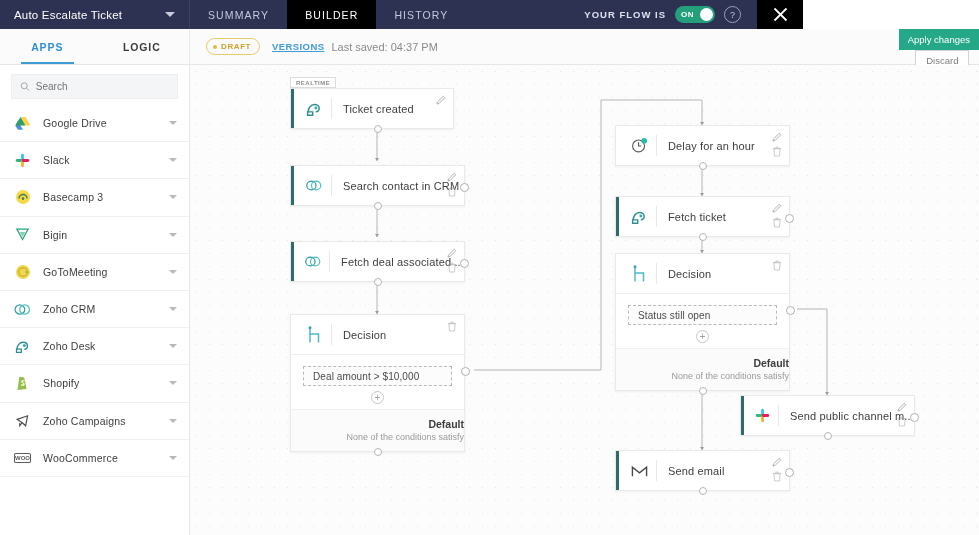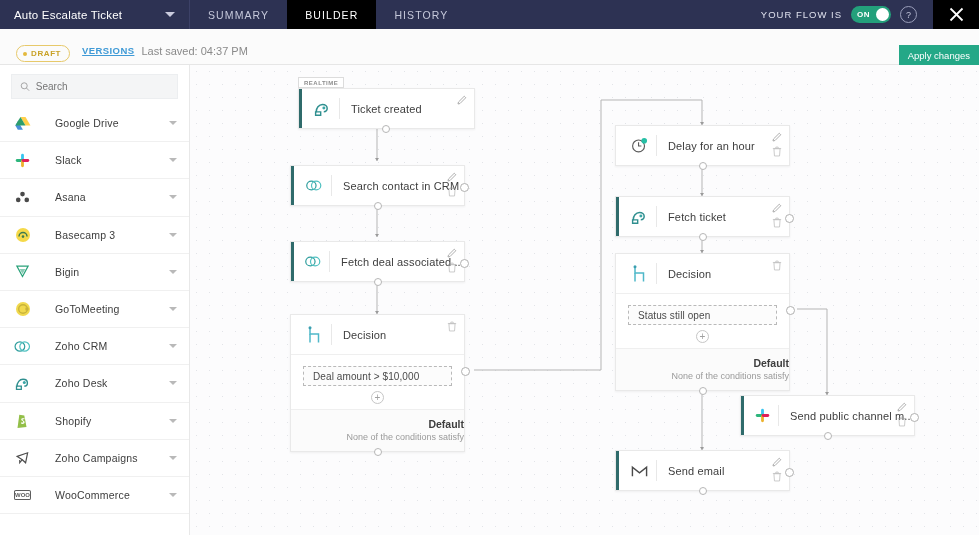--- a/index.html
+++ b/index.html
@@ -6,38 +6,38 @@
   html,body { width:979px; height:535px; overflow:hidden; }
   body {
     font-family: "Liberation Sans", sans-serif;
     background:#ffffff;
     -webkit-font-smoothing: antialiased;
   }
   .app { position:relative; width:979px; height:535px; }
 
   
   .topbar {
-    position:absolute; top:0; left:0; width:979px; height:29px;
+    position:absolute; top:0; left:0; width:803px; height:29px;
     background:#2d3253; display:flex; align-items:stretch;
   }
   .flow-title-wrap {
     width:190px; display:flex; align-items:center; padding:0 14px;
     justify-content:space-between;
     border-right:1px solid #3c4167;
   }
   .flow-title { color:#fff; font-size:11.5px; letter-spacing:.2px; white-space:nowrap; }
   .chev-white { width:0;height:0;border-left:5px solid transparent;border-right:5px solid transparent;border-top:5px solid #c9cbdd; }
   .topnav { display:flex; align-items:stretch; }
   .topnav .t {
     padding:0 18px; display:flex; align-items:center; color:#c6c9db;
     font-size:10.5px; letter-spacing:1.1px; font-weight:normal; cursor:pointer;
   }
   .topnav .t.active { background:#000000; color:#ffffff; }
   .top-right { margin-left:auto; display:flex; align-items:center; gap:9px; padding-right:0; }
-  .flow-is { color:#dfe1ee; font-size:9.5px; letter-spacing:1px; font-weight:normal; }
+  .flow-is { color:#dfe1ee; font-size:9.5px; letter-spacing:1px; font-weight:bold; }
   .toggle {
     width:40px;height:17px;border-radius:9px;background:#23a07b;position:relative;cursor:pointer;
     display:flex;align-items:center;
   }
   .toggle .lbl { font-size:8px;color:#fff;font-weight:bold;letter-spacing:.5px;margin-left:6px; }
   .toggle .knob { position:absolute;right:2px;top:2px;width:13px;height:13px;border-radius:50%;background:#fff; }
   .help-btn {
     width:17px;height:17px;border-radius:50%;border:1.3px solid #9b9fbb;color:#c3c6da;
     font-size:9px;display:flex;align-items:center;justify-content:center;cursor:pointer;
   }
@@ -54,21 +54,21 @@
   }
   .side-tabs { width:190px; display:flex; border-right:1px solid #e8e8e8; position:relative;}
   .side-tabs .st {
     flex:1; display:flex; align-items:center; justify-content:center;
     font-size:10.5px; font-weight:bold; letter-spacing:.9px; color:#3a3a3a; cursor:pointer; position:relative;
   }
   .side-tabs .st.active { color:#2f8fd0; }
   .side-tabs .st.active:after {
     content:""; position:absolute; bottom:0; left:22%; width:56%; height:2.5px; background:#3f9ad6;
   }
-  .subbar-main { flex:1; display:flex; align-items:flex-start; padding:16px 0 0 16px; }
+  .subbar-main { flex:1; display:flex; align-items:center; padding:0 0 0 16px; }
   .draft-badge {
     border:1px solid #e7c96a; color:#c9a227; border-radius:10px; font-size:8px; font-weight:bold;
     letter-spacing:.6px; padding:3px 8px 3px 6px; display:flex; align-items:center; gap:4px;
   }
   .draft-dot { width:4px;height:4px;border-radius:50%;background:#e3b93d; }
   .versions-link { color:#3f9ad6; font-size:9.5px; font-weight:bold; letter-spacing:.4px; margin-left:12px; text-decoration:underline; cursor:pointer; }
   .lastsaved { color:#8a8a8a; font-size:11px; margin-left:7px; }
   .subbar-right { margin-left:auto; display:flex; align-items:center; height:100%;flex-direction:column; }
   .btn-apply {
     background:#24a887; color:#fff; font-size:9.5px; padding:5px 9px; border:none; cursor:pointer; white-space:nowrap;
@@ -94,21 +94,21 @@
     background:#f4f5f6; border:1px solid #eceef0; height:25px; display:flex; align-items:center;
     padding:0 8px; gap:6px;
   }
   .search-box input {
     border:none;background:transparent;outline:none;font-size:10px;color:#9a9a9a;
     font-family:"Liberation Sans", sans-serif; width:100%;
   }
   .app-list { }
   .app-row {
     height:37.2px; display:flex; align-items:center; padding:0 12px 0 14px;
-    border-bottom:1px solid #f0f0f0; cursor:pointer; gap:24px;
+    border-bottom:1px solid #f0f0f0; cursor:pointer; gap:12px;
   }
   .app-ico { width:17px;height:17px;flex:0 0 17px;display:flex;align-items:center;justify-content:center; }
   .app-name { font-size:10.5px; color:#3c3c3c; letter-spacing:.2px; }
   .chev-g { margin-left:auto; width:0;height:0;border-left:4px solid transparent;border-right:4px solid transparent;border-top:4.5px solid #b9b9b9; }
 
   
   .canvas {
     position:absolute; top:65px; left:190px; width:789px; height:470px;
     background-color:#fcfcfd;
     background-image:radial-gradient(#e2e4e8 0.8px, transparent 0.9px);
@@ -183,20 +183,24 @@
       <div class="close-btn">
         <svg width="15" height="15" viewBox="0 0 15 15">
           <line x1="1.5" y1="1.5" x2="13.5" y2="13.5" stroke="#fff" stroke-width="1.8"></line>
           <line x1="13.5" y1="1.5" x2="1.5" y2="13.5" stroke="#fff" stroke-width="1.8"></line>
         </svg>
       </div>
     </div>
   </div>
 
   <div class="subbar">
+    <div class="side-tabs">
+      <div class="st active">APPS</div>
+      <div class="st">LOGIC</div>
+    </div>
     <div class="subbar-main">
       <div class="draft-badge">
         <span class="draft-dot"></span>
         <span>DRAFT</span>
       </div>
       <span class="versions-link">VERSIONS</span>
       <span class="lastsaved">Last saved: 04:37 PM</span>
 
       <div class="subbar-right">
         <button class="btn-apply">Apply changes</button>
@@ -257,31 +261,20 @@
             <rect x="6.5" y="0.8" width="3" height="8" rx="1.5" fill="#36c5f0"></rect>
             <rect x="0.8" y="6.5" width="8" height="3" rx="1.5" fill="#2eb67d"></rect>
             <rect x="6.5" y="7.2" width="3" height="8" rx="1.5" fill="#ecb22e"></rect>
             <rect x="7.2" y="6.5" width="8" height="3" rx="1.5" fill="#e01e5a"></rect>
           </svg>
         </span>
         <span class="app-name">Slack</span>
         <span class="chev-g"></span>
       </div>
 
-      <div class="app-row">
-        <span class="app-ico">
-          <svg width="15" height="13" viewBox="0 0 16 14">
-            <circle cx="8" cy="3.3" r="2.5" fill="#4a4a4a"></circle>
-            <circle cx="3.4" cy="9.6" r="2.5" fill="#4a4a4a"></circle>
-            <circle cx="12.6" cy="9.6" r="2.5" fill="#4a4a4a"></circle>
-          </svg>
-        </span>
-        <span class="app-name">Asana</span>
-        <span class="chev-g"></span>
-      </div>
 
       <div class="app-row">
         <span class="app-ico">
           <svg width="16" height="16" viewBox="0 0 16 16">
             <circle cx="8" cy="8" r="7" fill="#f5d949"></circle>
             <path d="M4 9.6a4 4 0 0 1 8 0" fill="none" stroke="#3c7a4f" stroke-width="1.5"></path>
             <circle cx="8" cy="9.6" r="1.3" fill="#3c7a4f"></circle>
           </svg>
         </span>
         <span class="app-name">Basecamp 3</span>
@@ -389,21 +382,21 @@
 
       <line x1="512" y1="102" x2="512" y2="131" stroke="#b5b5b5" stroke-width="1" marker-end="url(#ar)"></line>
 
       <line x1="512" y1="173" x2="512" y2="188" stroke="#b5b5b5" stroke-width="1" marker-end="url(#ar)"></line>
 
       <path d="M607 244 L637 244 L637 330" fill="none" stroke="#b5b5b5" stroke-width="1" marker-end="url(#ar)"></path>
 
       <line x1="512" y1="313" x2="512" y2="385" stroke="#b5b5b5" stroke-width="1" marker-end="url(#ar)"></line>
     </svg>
 
-    <div class="node" style="left:108px; top:23px; width:177px;">
+    <div class="node" style="left:100px; top:23px; width:164px;">
       <span class="realtime-tag">REALTIME</span>
       <div class="node-head">
         <span class="node-accent" style="background:#2f6b6b;"></span>
         <span class="node-ico">
           <svg width="17" height="16" viewBox="0 0 16 15">
             <path d="M2 10.5c0-4 2.6-7.2 6-7.2 2.6 0 4.4 1.6 4.4 3.6 0 2-1.6 3.2-3.2 3.2" fill="none" stroke="#2f8f8f" stroke-width="1.4"></path>
             <path d="M1.5 10.2h4.8v3.2H1.5z" fill="none" stroke="#2f8f8f" stroke-width="1.3"></path>
             <circle cx="9.3" cy="6.6" r="1.4" fill="#3aa6a6"></circle>
           </svg>
         </span>

